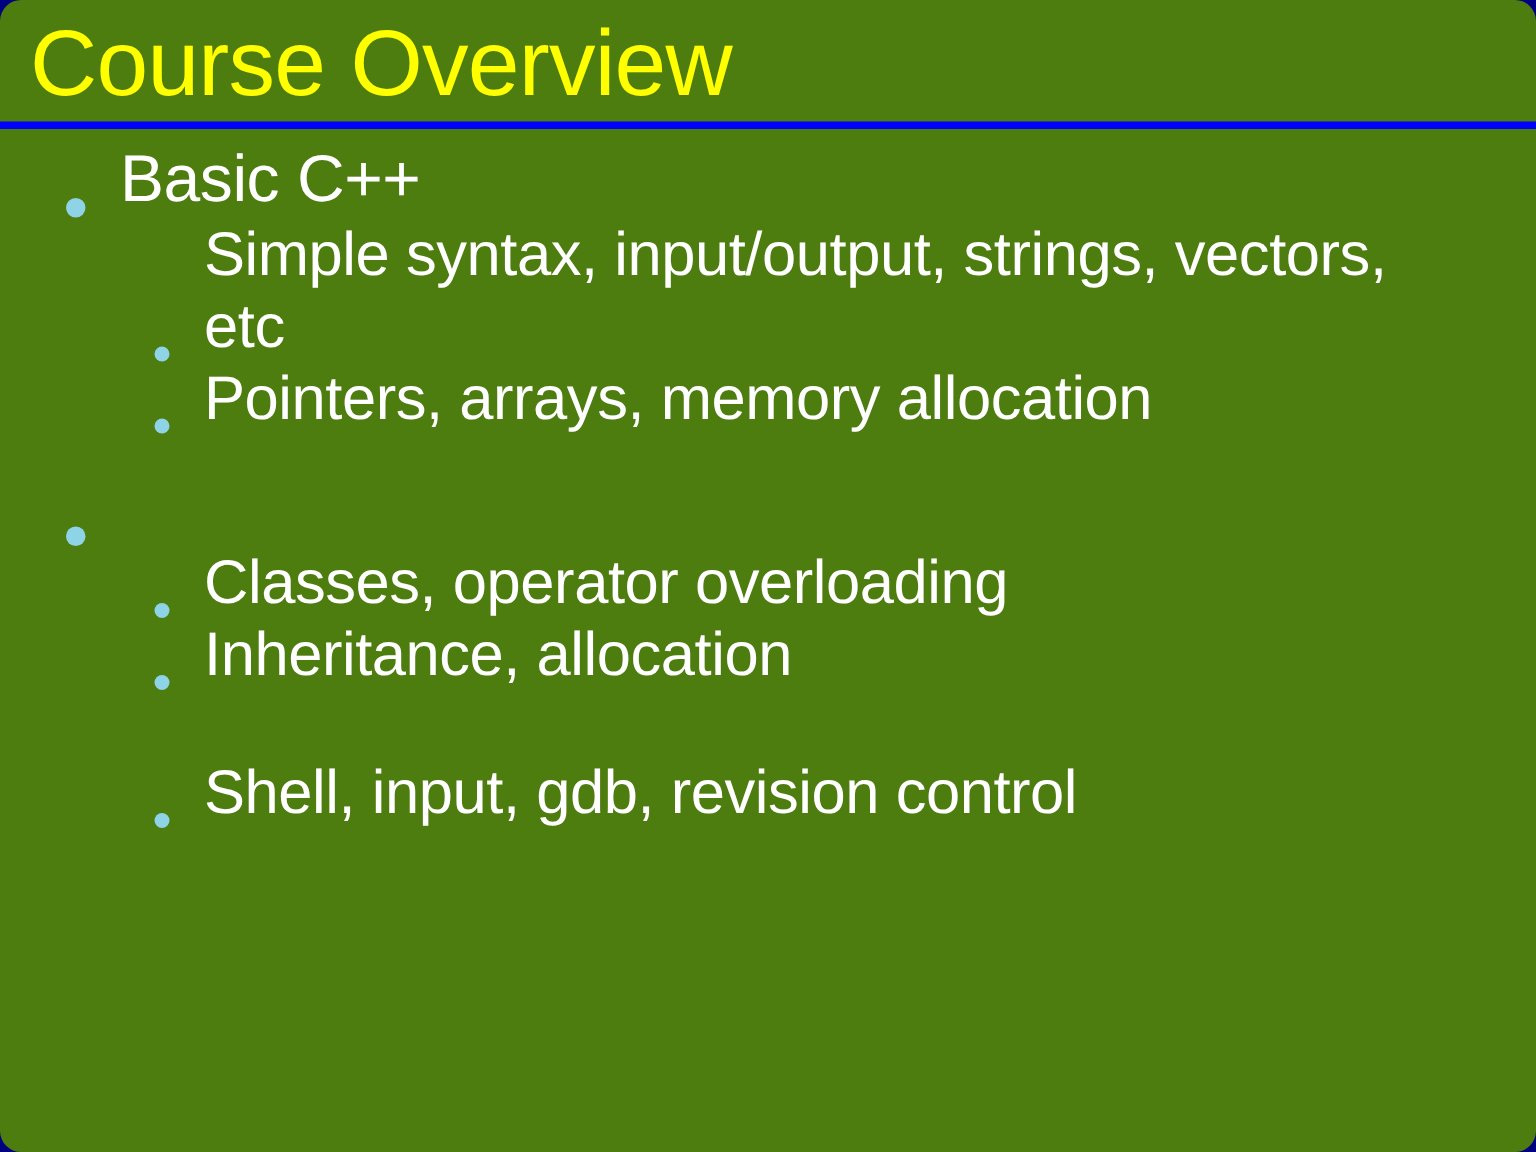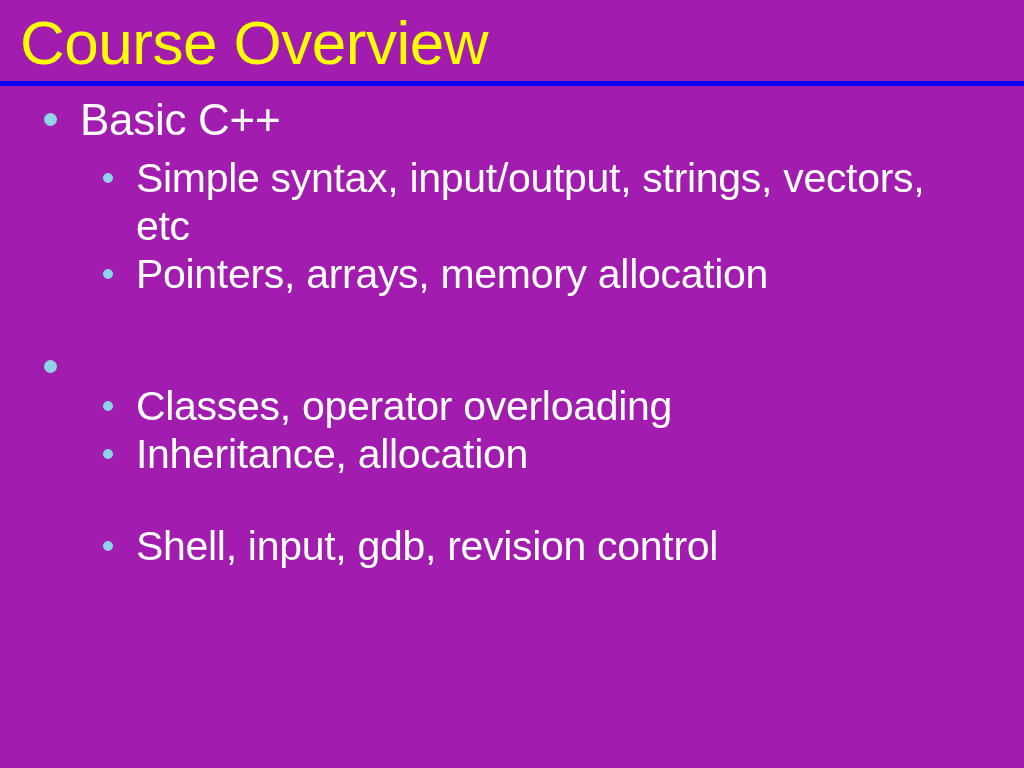--- a/index.html
+++ b/index.html
@@ -12,22 +12,23 @@
     overflow: hidden;
     background: #000080;
     font-family: "Liberation Sans", sans-serif;
     -webkit-font-smoothing: antialiased;
   }
 
   .slide {
     position: relative;
     width: 1024px;
     height: 768px;
-    background: #a21caf;
+    background: #4d7c0f;
     box-sizing: border-box;
+    border-radius: 14px;
   }
 
   
   .title-block {
     position: absolute;
     top: 0;
     left: 0;
     width: 1024px;
     height: 86px;
   }
@@ -62,21 +63,21 @@
 
   .group {
     margin: 0 0 0 0;
   }
   .group + .group {
     margin-top: 44px;
   }
 
   .bullet-row {
     display: flex;
-    align-items: flex-start;
+    align-items: flex-end;
     color: #ffffff;
   }
 
   
   .lvl1 {
     padding-left: 44px;
   }
   .lvl1 .dot {
     width: 13px;
     height: 13px;
@@ -108,21 +109,21 @@
   }
   .lvl2 .btext {
     font-size: 41px;
     line-height: 48px;
     font-weight: normal;
     letter-spacing: -0.3px;
     max-width: 810px;
   }
 
   .sub-list {
-    margin-top: 9px;
+    margin-top: 0;
   }
 </style>
 </head>
 <body>
 
 <div class="slide">
 
   <div class="title-block">
     <h1 class="slide-title">Course Overview</h1>
     <div class="title-rule"></div>

